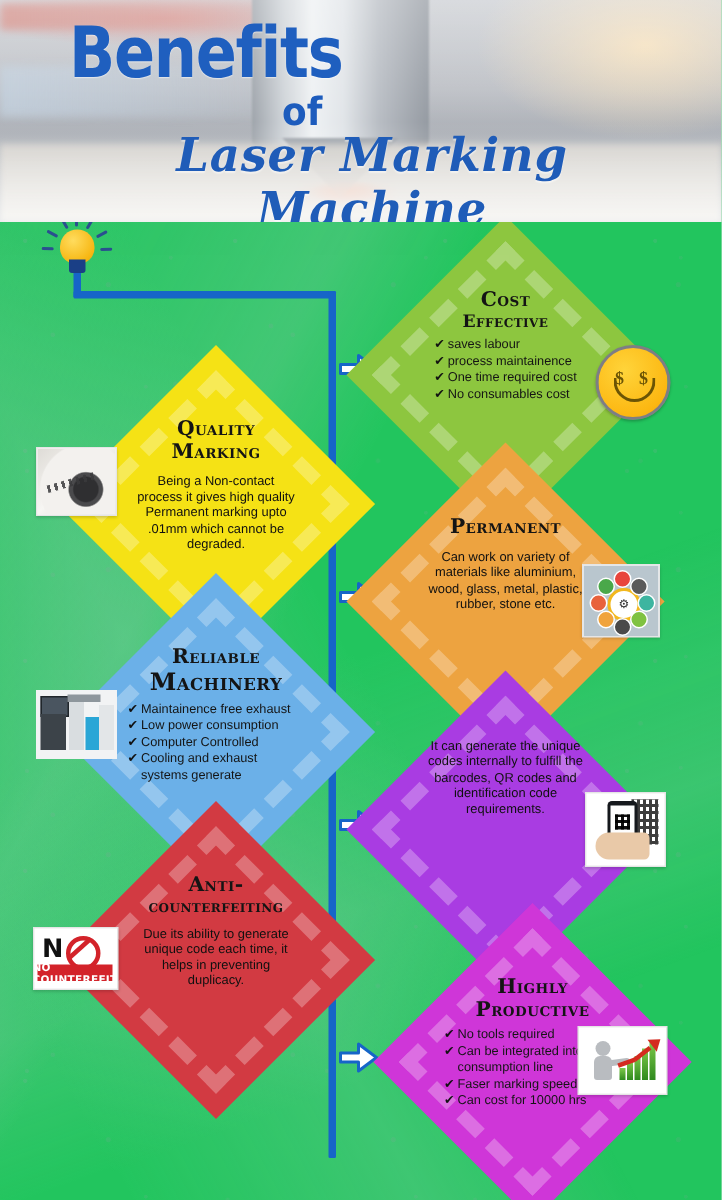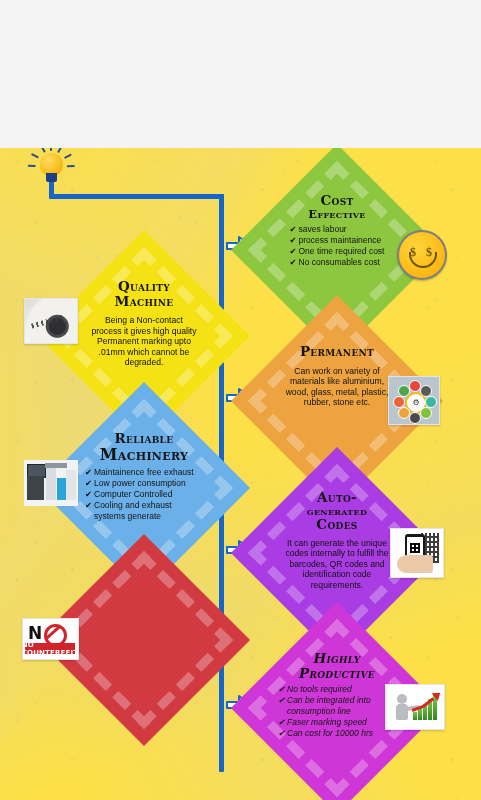--- a/index.html
+++ b/index.html
@@ -90,21 +90,21 @@
     font-family:"DejaVu Serif",serif;
     font-style:italic;font-weight:bold;
     font-size:31px;color:#1f5cb8;
     letter-spacing:.5px;
     text-shadow:0 1px 1px rgba(255,255,255,.5);
   }
 
   
   .body-area{
     position:absolute;left:0;top:148px;width:481px;height:652px;
-    background:#fde047;
+    background:#22c55e;
     overflow:hidden;
   }
   .paper-tex{
     position:absolute;inset:0;
     background-image:
       radial-gradient(circle at 12% 9%, rgba(160,165,175,.17) 0 1.1px, transparent 1.6px),
       radial-gradient(circle at 38% 22%, rgba(150,155,168,.15) 0 1.4px, transparent 2px),
       radial-gradient(circle at 67% 14%, rgba(160,165,175,.13) 0 1px, transparent 1.5px),
       radial-gradient(circle at 86% 33%, rgba(150,158,170,.16) 0 1.3px, transparent 1.9px),
       radial-gradient(circle at 22% 47%, rgba(155,160,172,.14) 0 1.2px, transparent 1.8px),
@@ -330,20 +330,33 @@
   .ph-grow .tip{
     position:absolute;border-left:7px solid #d42a20;
     border-top:5px solid transparent;border-bottom:5px solid transparent;
   }
 </style>
 </head>
 <body>
 
 <div id="page">
 
+  <div class="header">
+    <div class="hdr-stripe1"></div>
+    <div class="hdr-stripe2"></div>
+    <div class="hdr-nozzle"></div>
+    <div class="hdr-tipglow"></div>
+    <div class="hdr-plate"></div>
+    <div class="hdr-veil"></div>
+    <div class="hdr-text">
+      <div class="t-benefits">Benefits</div>
+      <div class="t-of">of</div>
+      <div class="t-sub">Laser Marking Machine</div>
+    </div>
+  </div>
 
   <div class="body-area">
     <div class="paper-tex"></div>
 
     <div class="spine-h"></div>
     <div class="spine-v"></div>
     <div class="spine-stub"></div>
 
     <div class="bulb-wrap">
       <div class="bulb"></div>
@@ -418,21 +431,21 @@
     </div>
 
     <div class="dia" style="left:69px;top:113px;">
       <div class="face">
         <div class="fill" style="background:#f5e215;"></div>
         <div class="dash"></div>
       </div>
       <div class="content">
         <div class="title">
           <div>Quality</div>
-          <div>Machine</div>
+          <div>Marking</div>
         </div>
         <div class="desc" style="padding:3px 6px 0;">Being a Non-contact process it gives high quality Permanent marking upto .01mm which cannot be degraded.</div>
       </div>
     </div>
     <div class="thumb" style="left:24px;top:150px;width:52px;height:44px;">
       <div class="ph-ring">
         <div class="engrave"></div>
       </div>
     </div>
 
@@ -490,56 +503,58 @@
         <div class="cab" style="left:42px;top:10px;width:10px;height:30px;background:#e3e6e8;"></div>
       </div>
     </div>
 
     <div class="dia" style="left:262px;top:330px;">
       <div class="face">
         <div class="fill" style="background:#a93ce2;"></div>
         <div class="dash"></div>
       </div>
       <div class="content" style="top:12px;">
-        <div class="title">
-          <div>Auto-</div>
-          <div style="font-size:11.5px;">generated</div>
-          <div>Codes</div>
-        </div>
         <div class="desc" style="padding:2px 4px 0;">It can generate the unique codes internally to fulfill the barcodes, QR codes and identification code requirements.</div>
       </div>
     </div>
     <div class="thumb" style="left:390px;top:380px;width:52px;height:48px;">
       <div class="ph-qr">
         <div class="bigqr"></div>
         <div class="phone">
           <div class="scr">
             <div class="qr"></div>
           </div>
         </div>
         <div class="hand"></div>
       </div>
     </div>
 
     <div class="dia" style="left:69px;top:417px;">
       <div class="face">
         <div class="fill" style="background:#d23a42;"></div>
         <div class="dash"></div>
       </div>
+      <div class="content">
+        <div class="title">
+          <div>Anti-</div>
+          <div style="font-size:11.5px;">counterfeiting</div>
+        </div>
+        <div class="desc" style="padding:3px 5px 0;">Due its ability to generate unique code each time, it helps in preventing duplicacy.</div>
+      </div>
     </div>
     <div class="thumb" style="left:22px;top:470px;width:55px;height:40px;">
       <div class="ph-nc">
         <div class="no">N</div>
         <div class="ring"></div>
         <div class="slash"></div>
         <div class="band">NO COUNTERFEIT</div>
       </div>
     </div>
 
-    <div class="dia" style="left:262px;top:485px;font-style:italic;">
+    <div class="dia" style="left:280px;top:485px;">
       <div class="face">
         <div class="fill" style="background:#cf36d8;"></div>
         <div class="dash"></div>
       </div>
       <div class="content">
         <div class="title">
           <div>Highly</div>
           <div>Productive</div>
         </div>
         <ul>

